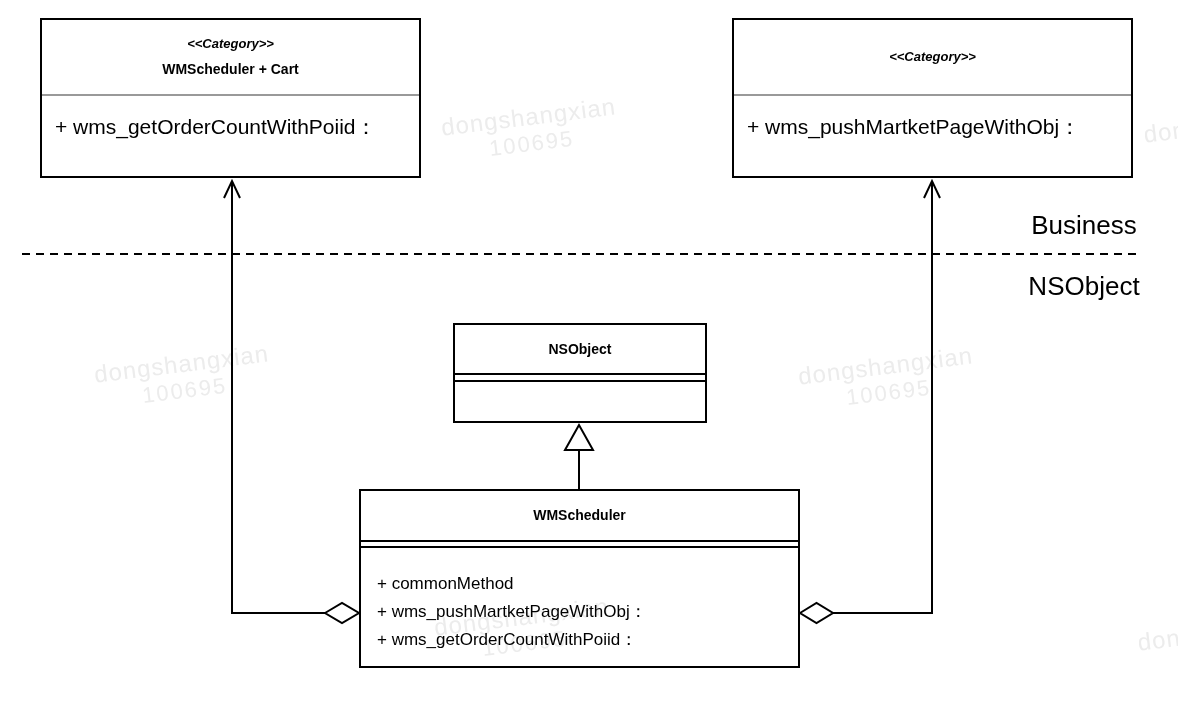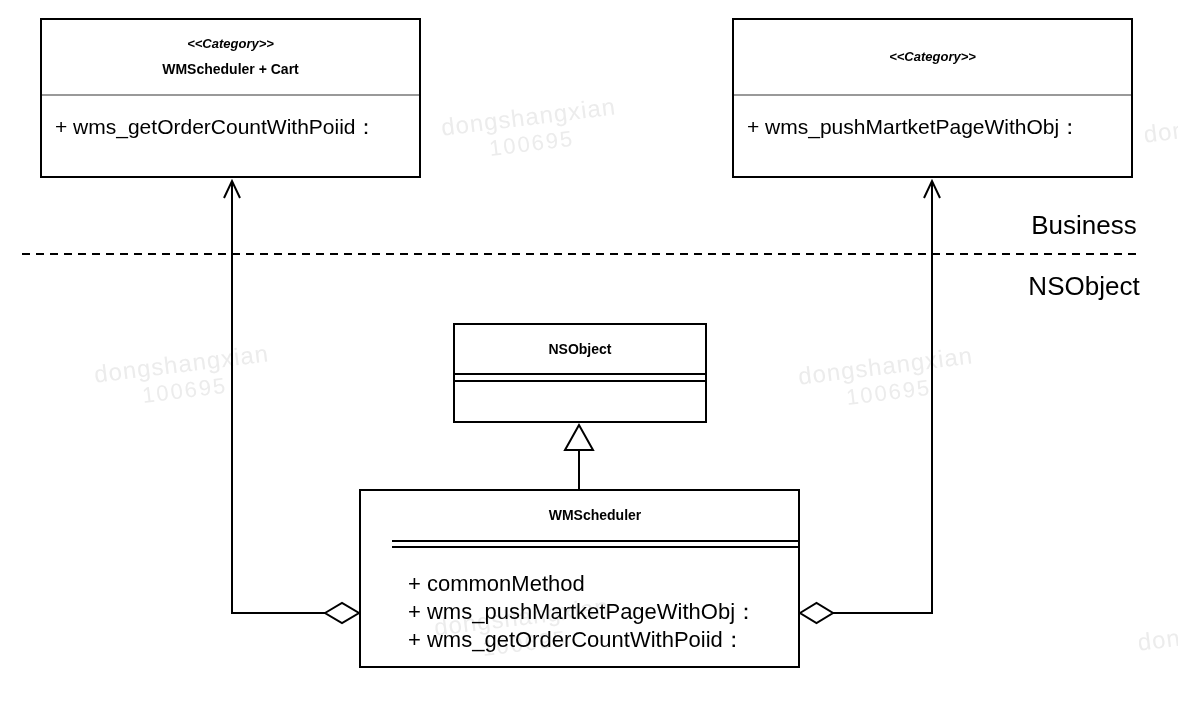--- a/index.html
+++ b/index.html
@@ -47,21 +47,21 @@
 
   .cat-title { height: 76px; border-bottom: 2px solid #999999; }
   .cat-methods { padding: 17px 0 0 13px; font-size: 21px; line-height: 27px; }
 
   .strip { box-sizing: border-box; border-bottom: 2px solid #000; }
 
   .ns-title { height: 50px; border-bottom: 2px solid #000; }
   .ns-strip { height: 7px; }
   .sch-title { height: 51px; border-bottom: 2px solid #000; }
   .sch-strip { height: 6px; }
-  .sch-methods { padding: 22px 0 0 16px; font-size: 22px; line-height: 28px; }
+  .sch-methods { padding: 22px 0 0 16px; font-size: 17px; line-height: 28px; }
 
   
   .zone-label {
     position: absolute;
     width: 120px;
     text-align: center;
     font-size: 26px;
     z-index: 1;
   }
 
@@ -122,21 +122,21 @@
 <div class="zone-label" style="left:1024px; top:210px;">Business</div>
 <div class="zone-label" style="left:1024px; top:271px;">NSObject</div>
 
 <div class="uml-box" style="left:453px; top:323px; width:254px; height:100px;">
   <div class="uml-title ns-title">
     <div class="class-name">NSObject</div>
   </div>
   <div class="strip ns-strip"></div>
 </div>
 
-<div class="uml-box" style="left:359px; top:489px; width:441px; height:179px;padding-left:31px;">
+<div class="uml-box" style="left:359px; top:489px; width:441px; height:179px;">
   <div class="uml-title sch-title">
     <div class="class-name">WMScheduler</div>
   </div>
   <div class="strip sch-strip"></div>
   <div class="sch-methods">
     <div>+ commonMethod</div>
     <div>+ wms_pushMartketPageWithObj：</div>
     <div>+ wms_getOrderCountWithPoiid：</div>
   </div>
 </div>

